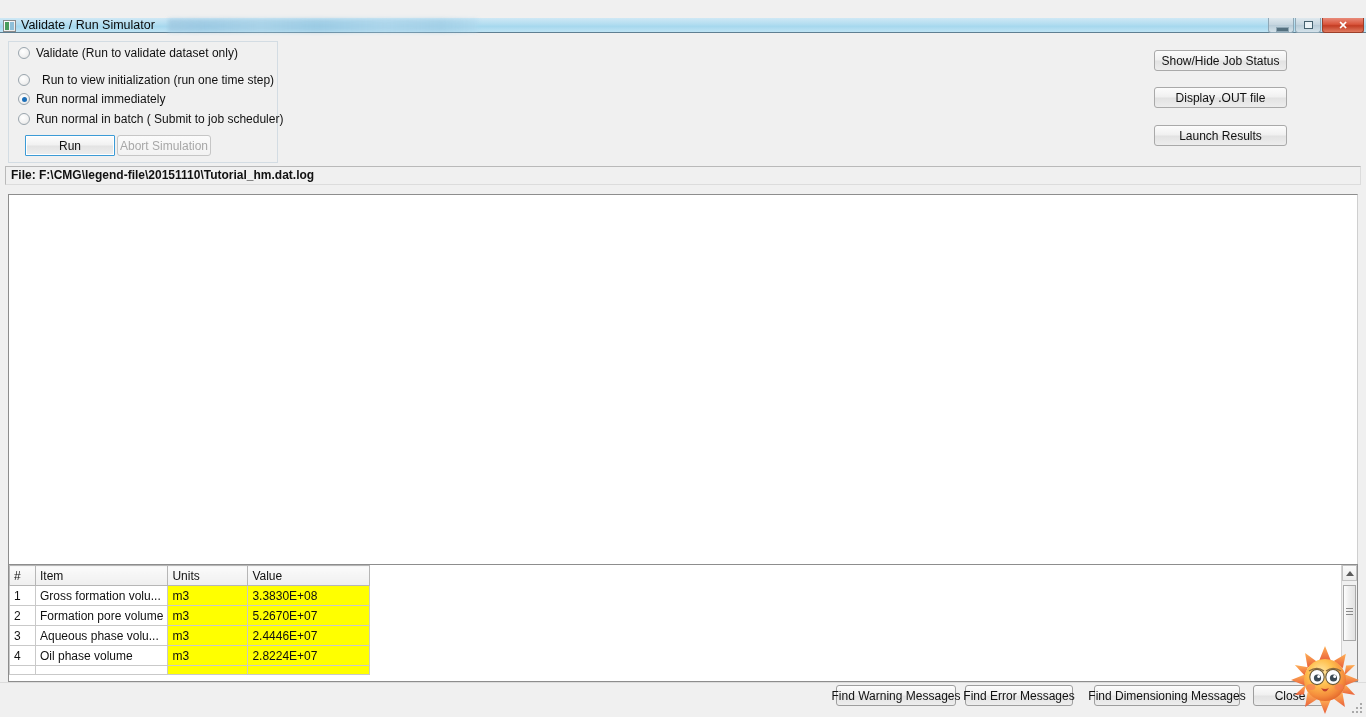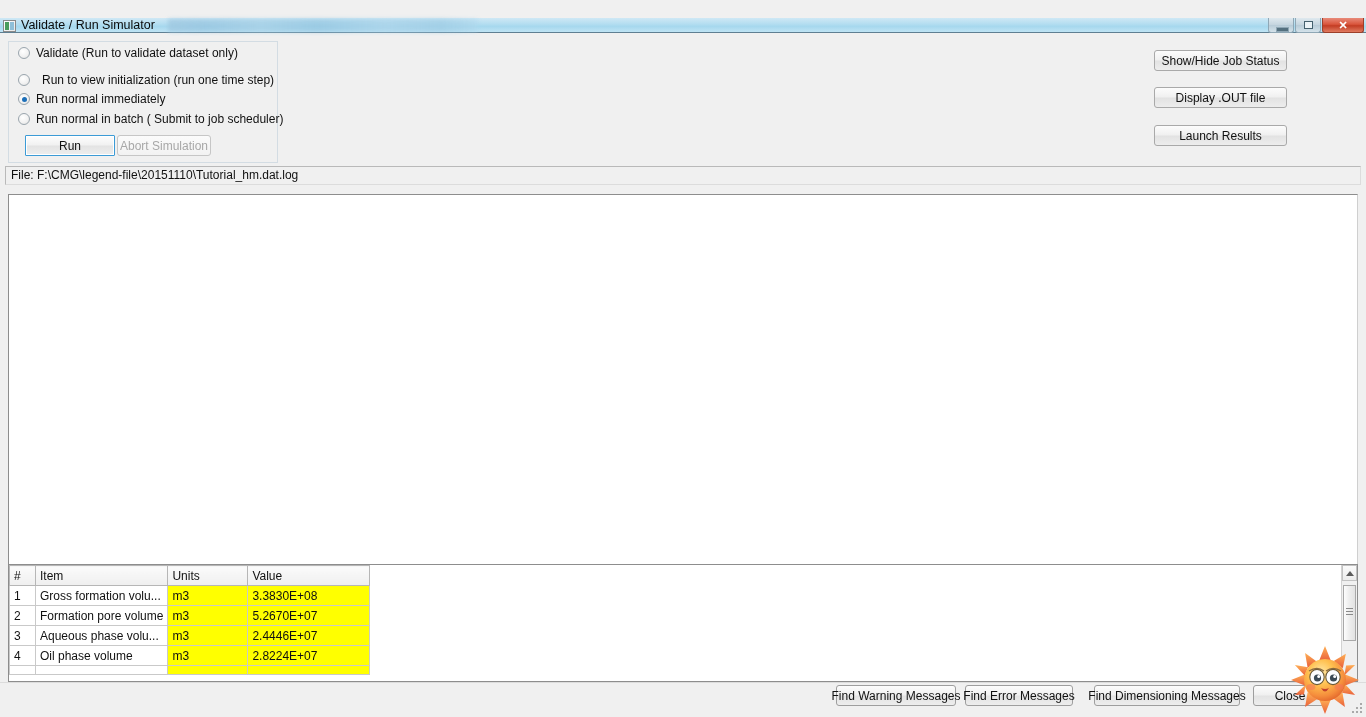--- a/index.html
+++ b/index.html
@@ -237,20 +237,21 @@
     border: 1px solid #b9b9b9;
     border-right-color: #dcdcdc;
     border-bottom-color: #dcdcdc;
     box-sizing: border-box;
     font-size: 12px;
     color: #111;
     line-height: 17px;
     padding-left: 5px;
     white-space: nowrap;
     overflow: hidden;
+    font-weight: bold;
   }
 
   
   .log-area {
     position: absolute;
     left: 8px; top: 158px;
     width: 1350px; height: 384px;
     background: #ffffff;
     border: 1px solid #8d8d8d;
     border-right-color: #cfcfcf;

